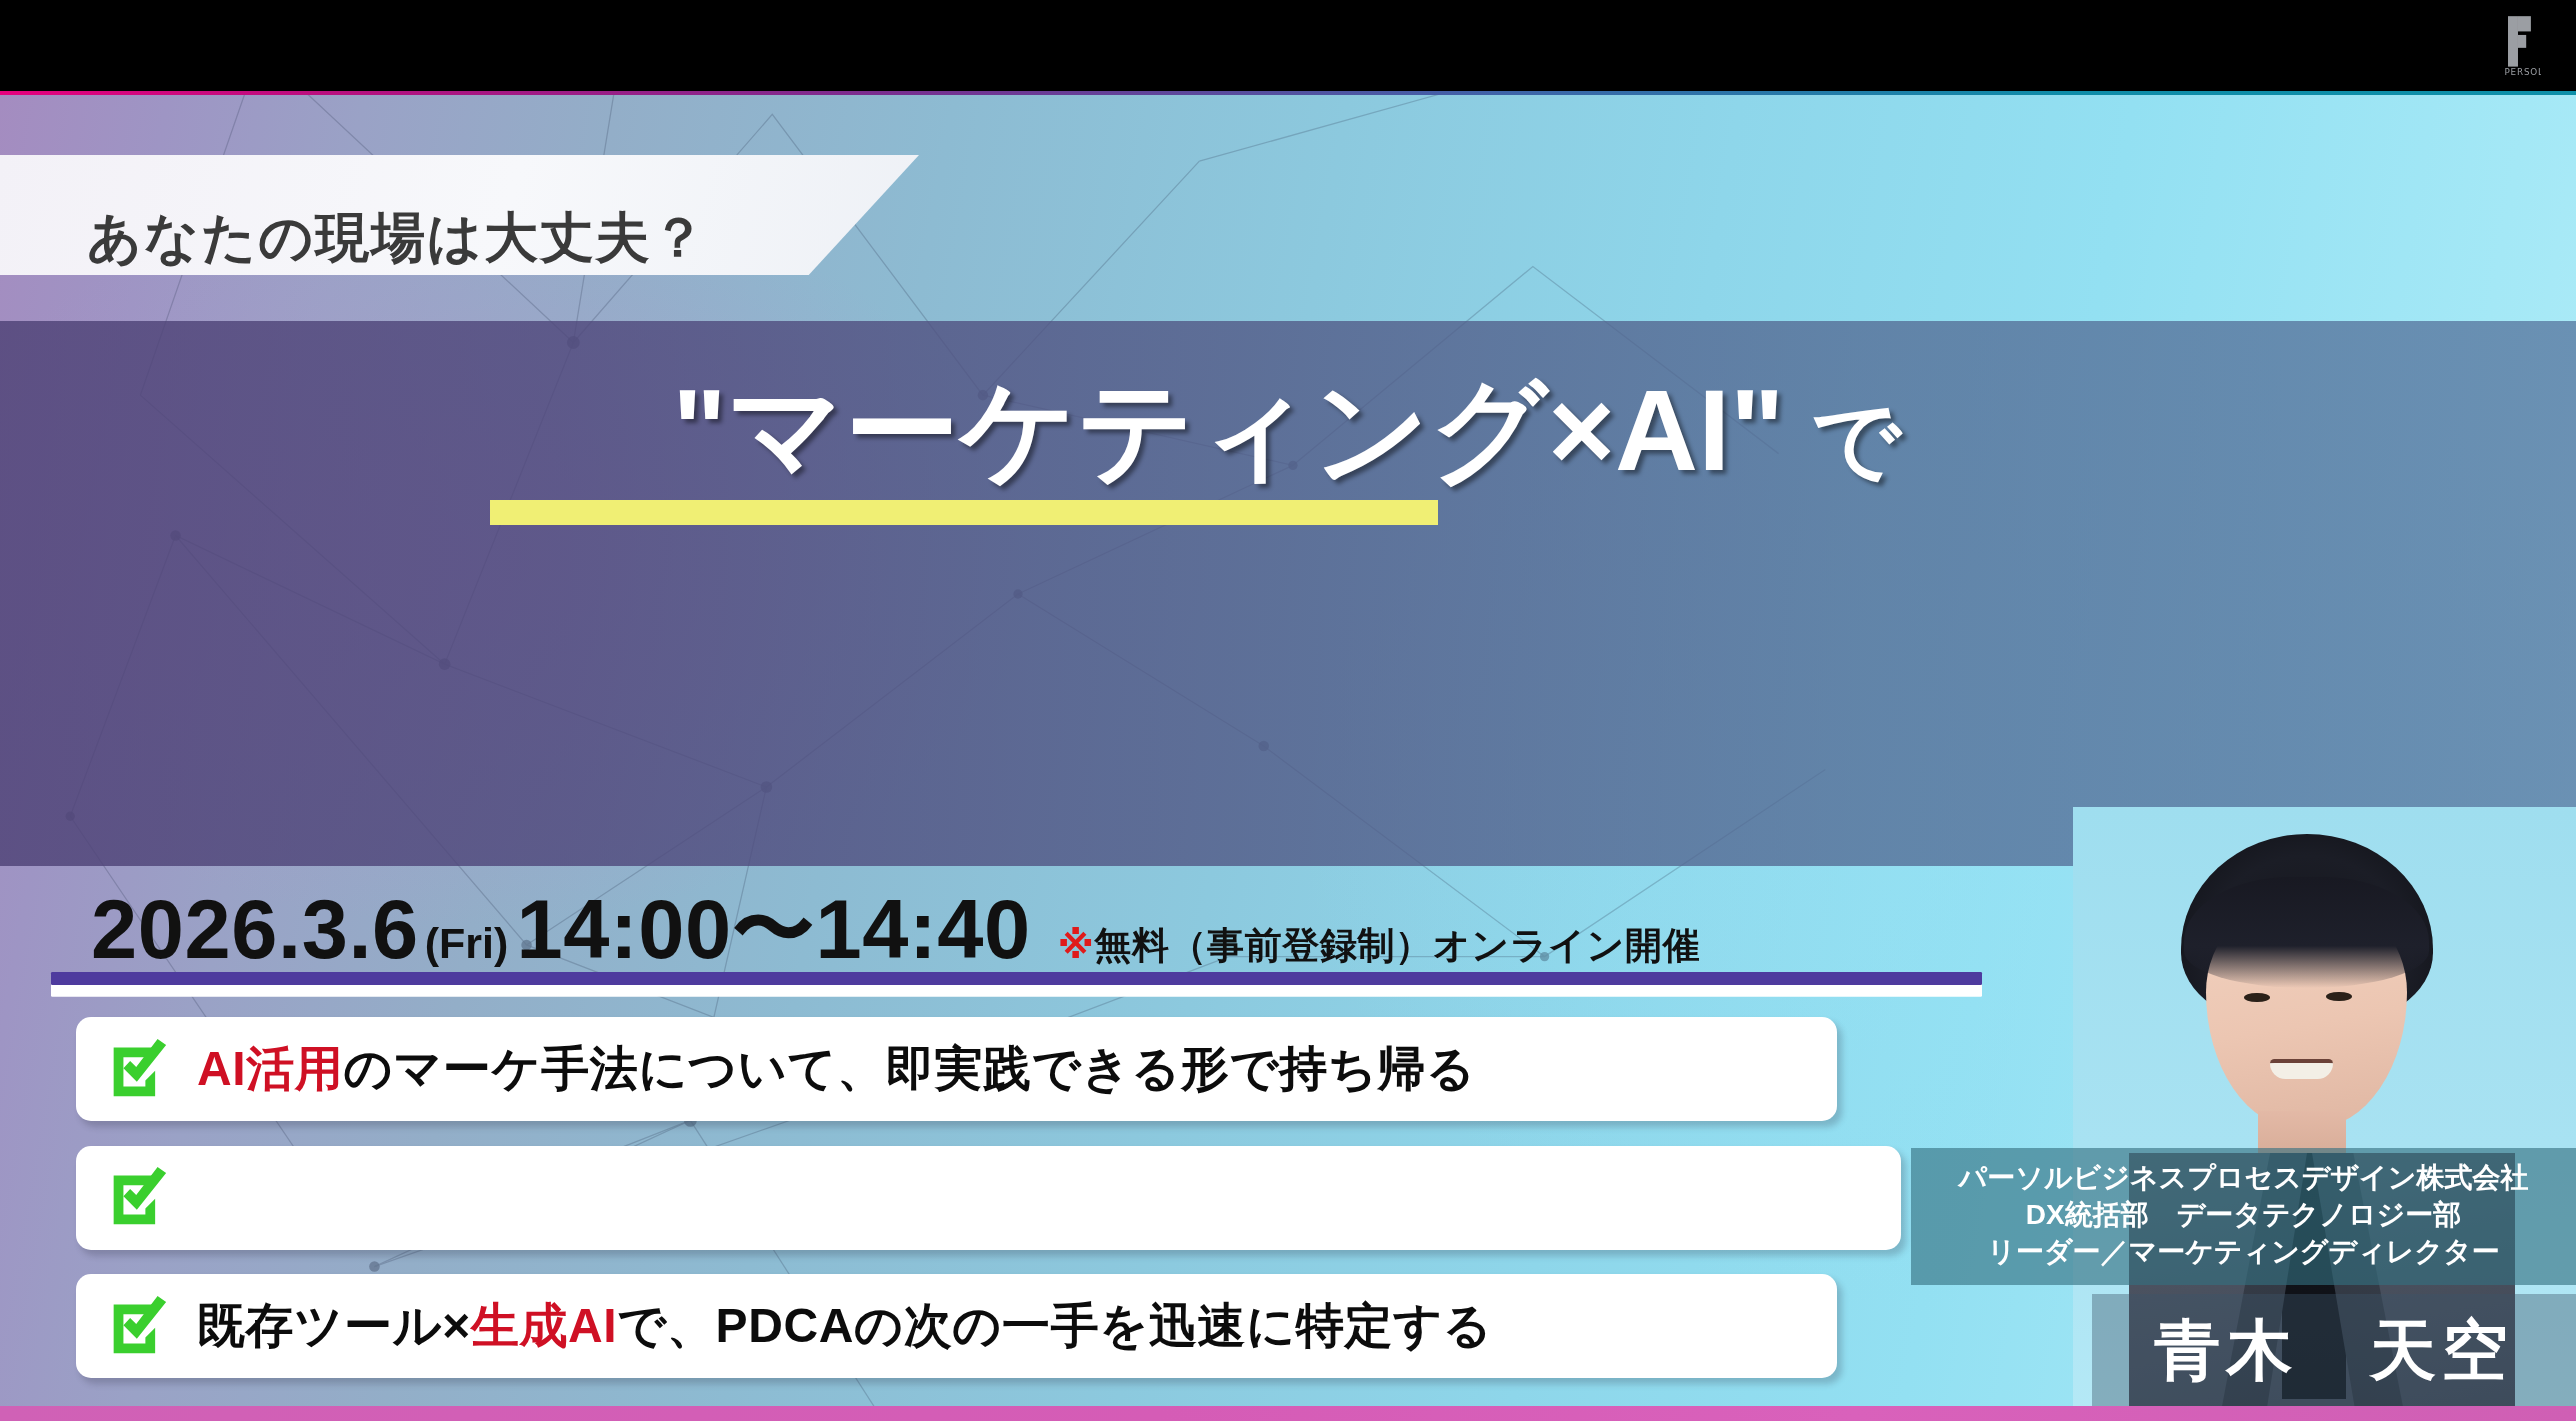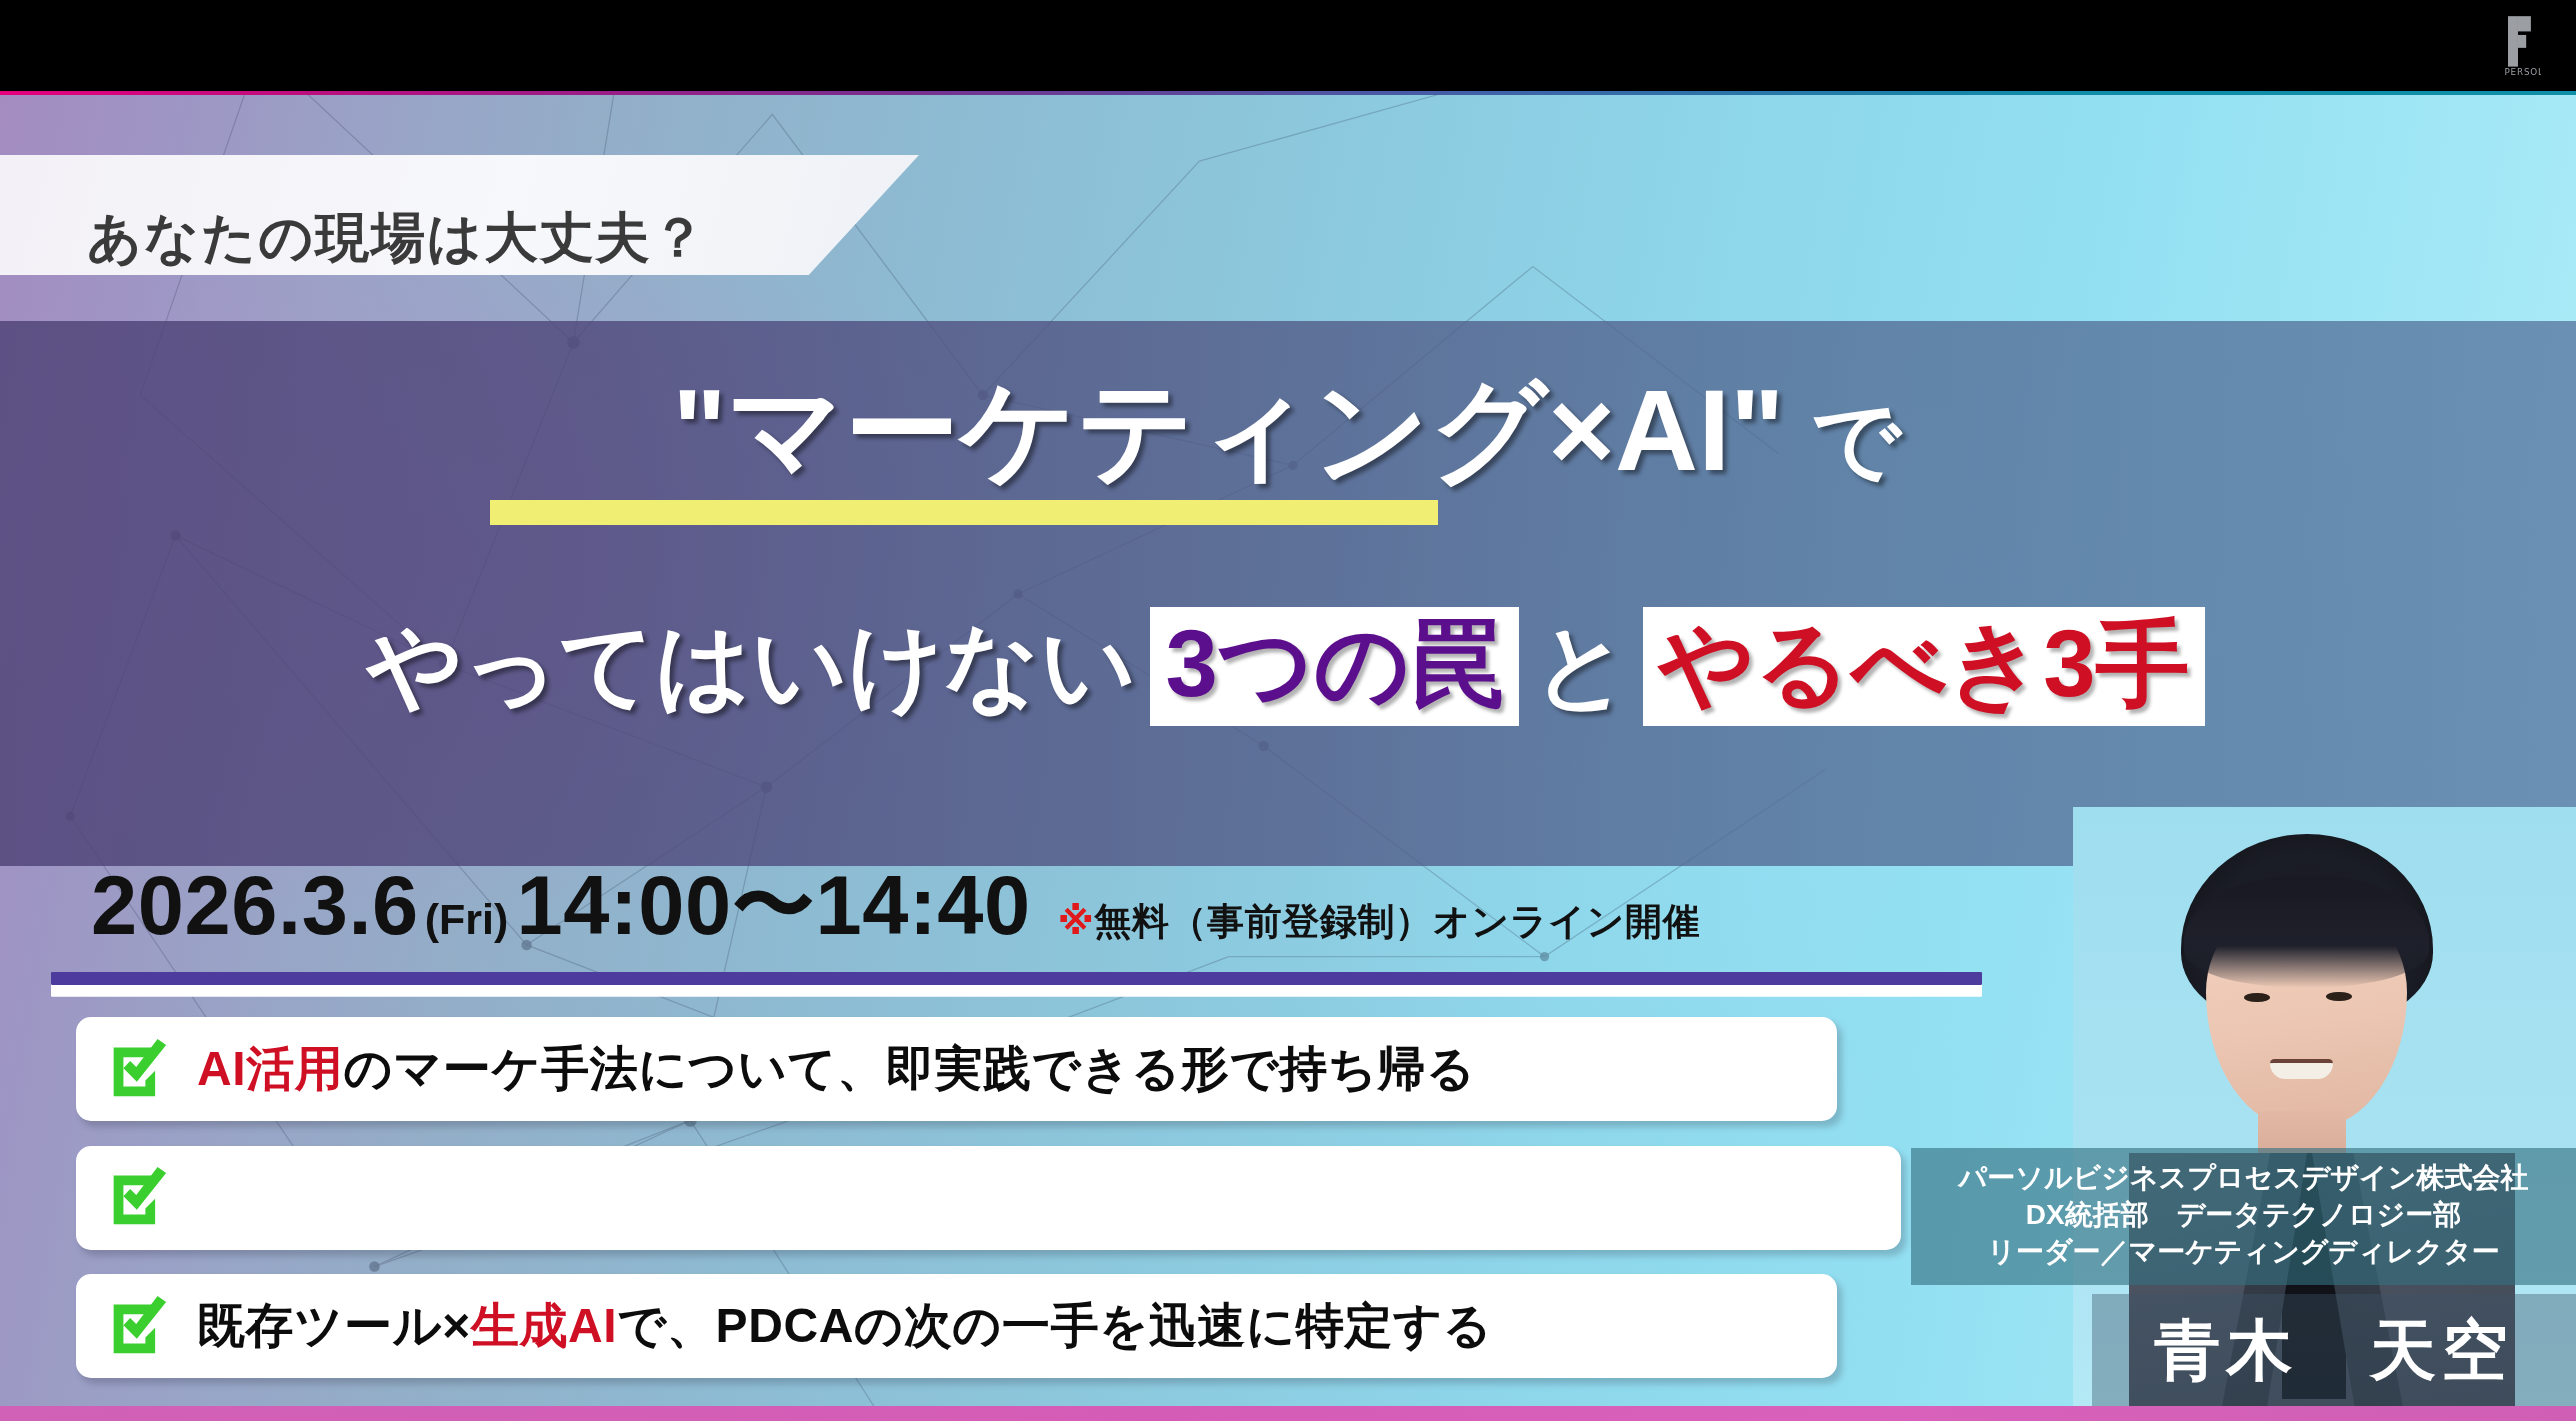--- a/index.html
+++ b/index.html
@@ -96,21 +96,21 @@
     display:inline-block; background:#ffffff; padding:10.5px 15px 15px 15px;
     line-height:1; text-shadow:3.5px 3.5px 3.5px rgba(0,0,0,.30);
     margin:0 9.4px;
   }
   .chip.purple { color:#5b0f8c; }
   .chip.red    { color:#cf1024; }
   .hl2-plain   { padding:0 4.7px; }
 
   
   .date-row {
-    position:absolute; left:91px; top:851px; z-index:30;
+    position:absolute; left:91px; top:875px; z-index:30;
     display:flex; align-items:baseline; white-space:nowrap;
   }
   .date-main { font-size:83px; font-weight:700; color:#111; letter-spacing:0.6px; }
   .date-dow  { font-size:43px;  font-weight:700; color:#111; margin:0 8.2px 0 5.9px; }
   .date-time { font-size:83px; font-weight:700; color:#111; letter-spacing:0.6px; }
   .date-note { font-size:37px;  font-weight:700; color:#111; margin-left:27px; letter-spacing:0.6px; }
   .note-mark { color:#e01a1a; }
 
   .divider {
     position:absolute; left:51px; top:972px; width:1931px; height:13px; z-index:30;
@@ -251,26 +251,20 @@
     <div class="ribbon-text">あなたの現場は大丈夫？</div>
   </div>
 
   <div class="head-band"></div>
   <div class="hl-underline"></div>
 
   <div class="headline-1">
     <span class="hl-quote">"マーケティング×AI"</span><span class="hl-tail"> で</span>
   </div>
 
-  <div class="headline-2">
-    <span class="hl2-plain">やってはいけない</span>
-    <span class="chip purple">3つの罠</span>
-    <span class="hl2-plain">と</span>
-    <span class="chip red">やるべき3手</span>
-  </div>
 
   <div class="date-row">
     <span class="date-main">2026.3.6</span>
     <span class="date-dow">(Fri)</span>
     <span class="date-time">14:00〜14:40</span>
     <span class="date-note"><span class="note-mark">※</span><span>無料（事前登録制）オンライン開催</span></span>
   </div>
   <div class="divider"></div>
 
   <div class="bullets">

